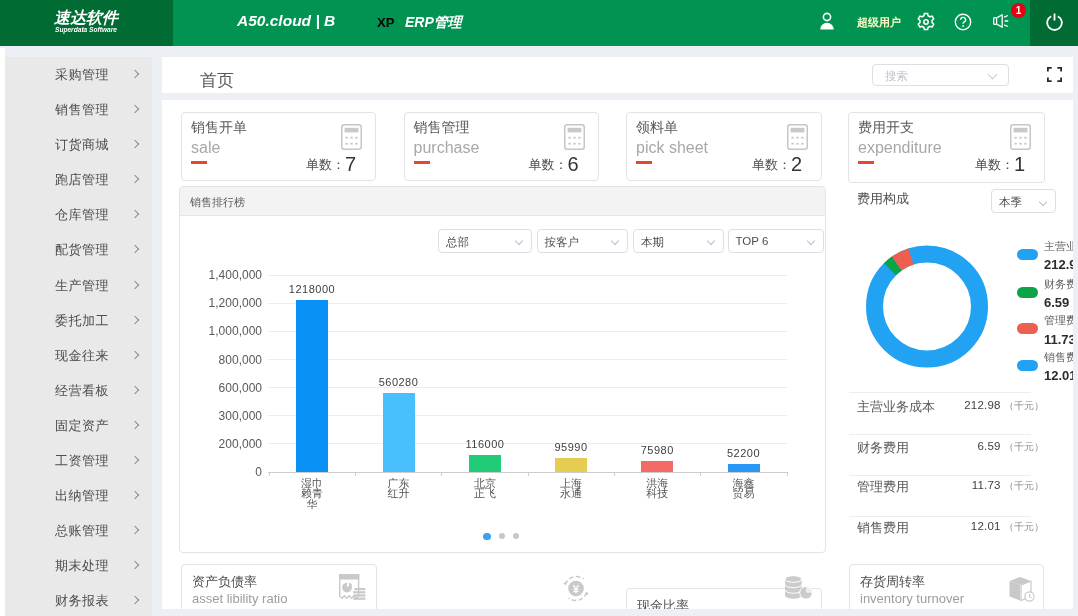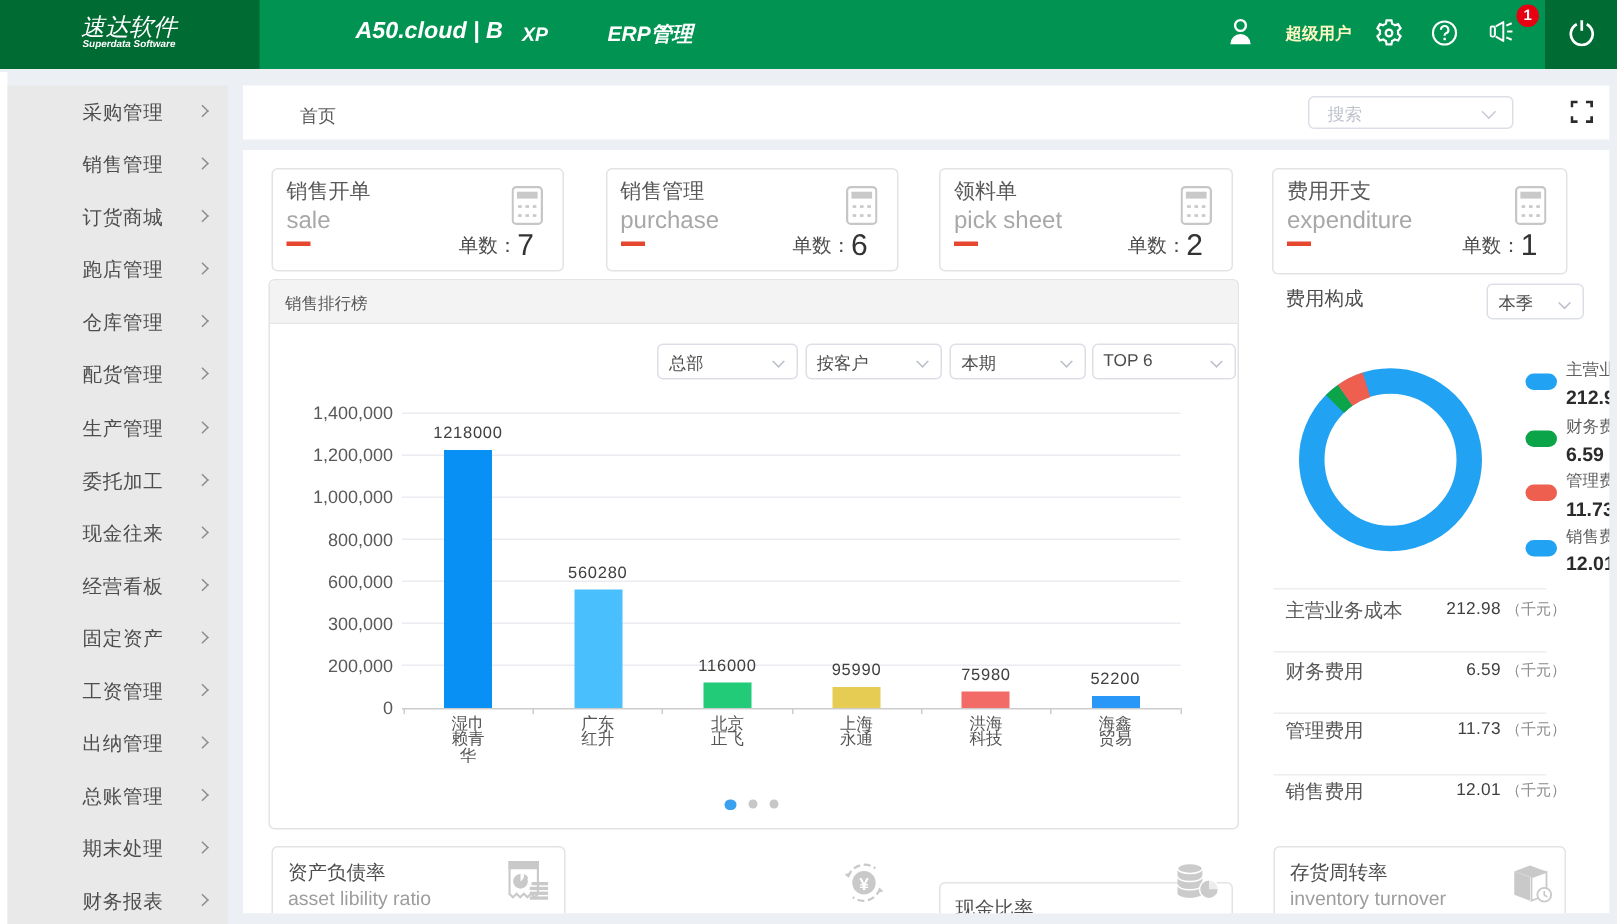--- a/index.html
+++ b/index.html
@@ -1,36 +1,36 @@
 <!DOCTYPE html>
 <html><head>
 <meta charset="utf-8">
 <style>
 * { margin:0; padding:0; box-sizing:border-box; }
 html,body { width:1078px; height:616px; overflow:hidden; }
 body { font-family:"Liberation Sans",sans-serif; position:relative; background:#fff; }
 .abs { position:absolute; }
 #header { position:absolute; left:0; top:0; width:1078px; height:46px; background:#019351; }
 #logoblk { position:absolute; left:0; top:0; width:173px; height:46px; background:#006b33; }
-#logo1 { position:absolute; left:54px; top:8px; color:#fff; font-size:16px; font-weight:normal; font-style:italic; }
+#logo1 { position:absolute; left:54px; top:8px; color:#fff; font-size:16px; font-weight:bold; font-style:italic; }
 #logo2 { position:absolute; left:55px; top:25.5px; color:#fff; font-size:6.6px; font-style:italic; font-weight:bold; }
 #brand { position:absolute; left:237px; top:12px; color:#fff; font-size:15.5px; font-weight:bold; font-style:italic; }
-#xp { position:absolute; left:348px; top:15px; color:#ffffff; font-size:13px; font-weight:bold; font-style:italic; }
+#xp { position:absolute; left:377px; top:15px; color:#000000; font-size:13px; font-weight:bold; }
 #erp { position:absolute; left:405px; top:14px; color:#fff; font-size:14px; font-weight:bold; font-style:italic; }
 #user { position:absolute; left:857px; top:15px; color:#fef9c3; font-size:11px; font-weight:bold; }
 #pwrblk { position:absolute; left:1030px; top:0; width:48px; height:46px; background:#006b33; }
 #badge { position:absolute; left:1011px; top:3px; width:15px; height:15px; border-radius:50%; background:#e60012; color:#fff; font-size:10px; text-align:center; line-height:15px; font-weight:bold; }
 #gap1 { position:absolute; left:0; top:46px; width:1078px; height:570px; background:#eceff4; }
 #leftwhite { position:absolute; left:0; top:48px; width:5px; height:568px; background:#fff; }
 #sidebar { position:absolute; left:5px; top:57px; width:147px; height:559px; background:#e9e9e9; }
 .sit { position:absolute; left:0; width:147px; height:0; }
 .sit .t { position:absolute; left:50px; top:-9px; font-size:13px; color:#4d4d4d; letter-spacing:0.5px; }
 .sit .c { position:absolute; left:127px; top:-4px; width:6px; height:6px; border-top:1px solid #8c8c8c; border-right:1px solid #8c8c8c; transform:rotate(45deg); }
 #topbar { position:absolute; left:162px; top:57px; width:911px; height:36px; background:#fff; }
-#home { position:absolute; left:38px; top:12px; font-size:12px; color:#595959; }
+#home { position:absolute; left:38px; top:12px; font-size:17px; color:#595959; }
 #search { position:absolute; left:710px; top:7px; width:137px; height:22px; border:1px solid #dcdfe6; border-radius:4px; background:#fff; }
 #search .ph { position:absolute; left:12px; top:4px; font-size:11.5px; color:#bfc3cc; }
 #content { position:absolute; left:162px; top:100px; width:911px; height:509px; background:#fff; overflow:hidden; }
 .card { position:absolute; background:#fff; border:1px solid #e3e3e3; border-radius:4px; }
 .statcard .tt { position:absolute; left:9px; top:6px; font-size:14px; color:#595959; }
 .statcard .ss { position:absolute; left:9px; top:26px; font-size:16px; color:#a8a8a8; }
 .statcard .rb { position:absolute; left:9px; top:48px; width:16px; height:3px; background:#e5472f; }
 .statcard .num { position:absolute; right:19px; top:40px; white-space:nowrap; }
 .statcard .num .l { font-size:13px; color:#4d4d4d; vertical-align:2px; }
 .statcard .num .n { font-size:20px; color:#333; }

